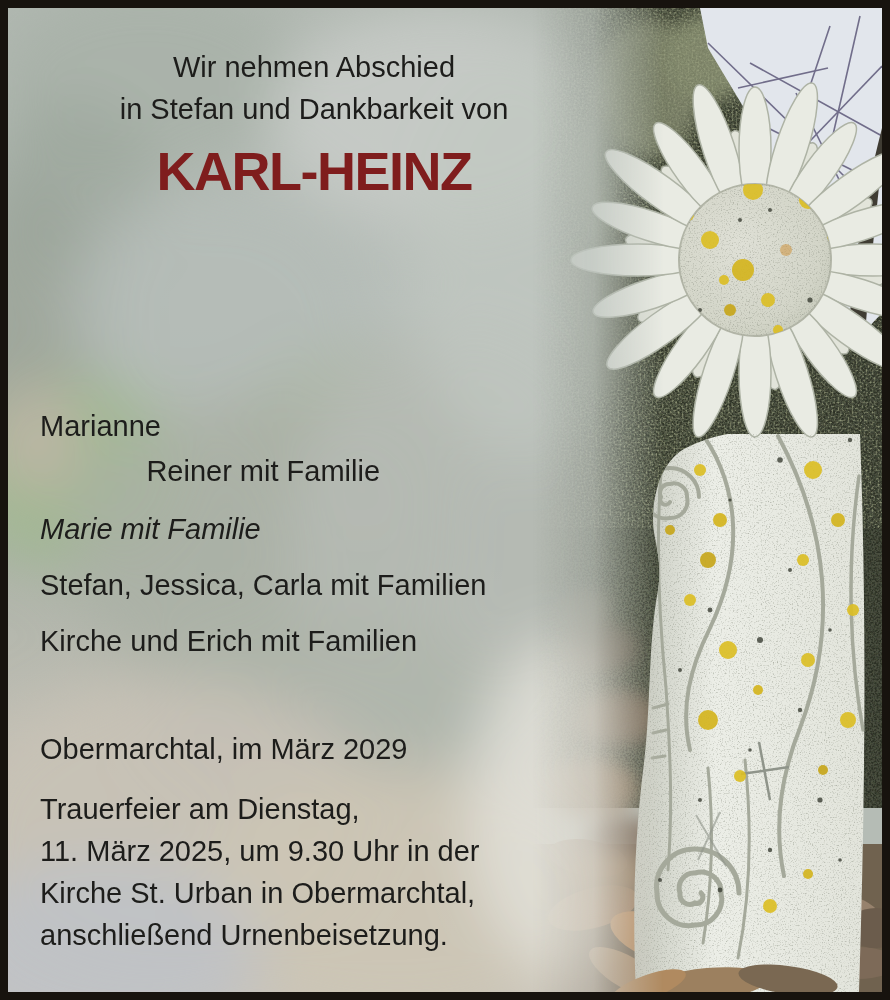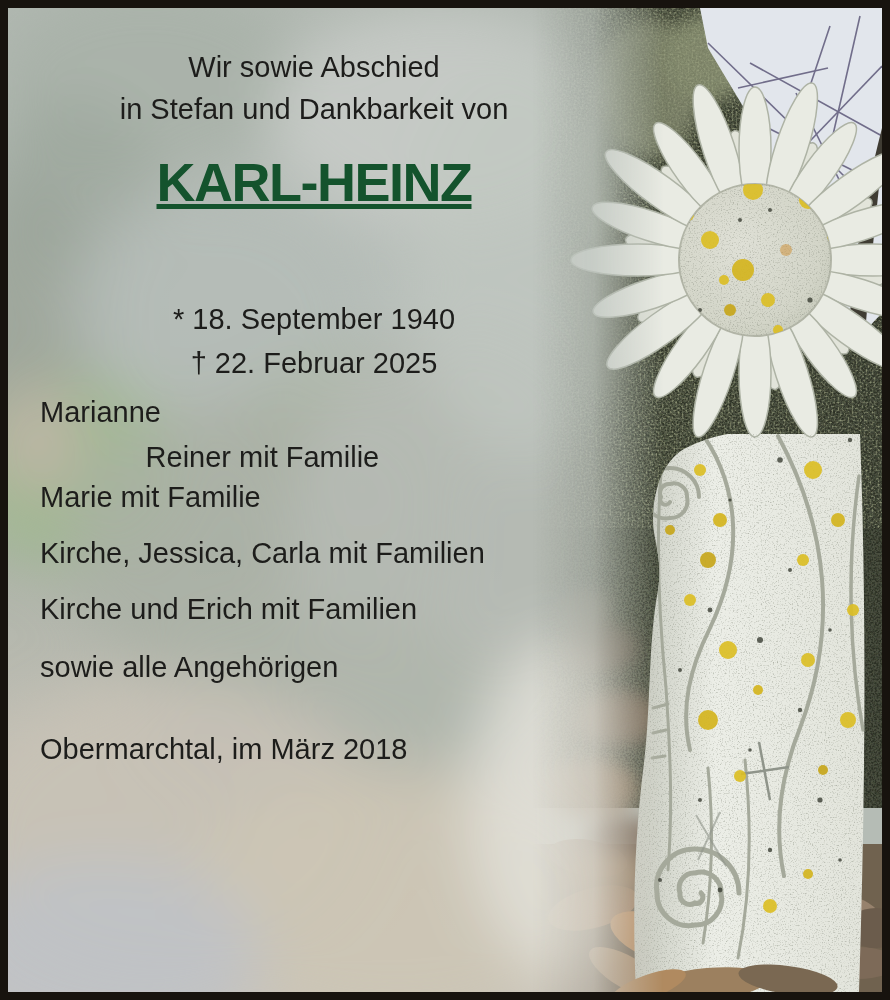--- a/index.html
+++ b/index.html
@@ -9,26 +9,26 @@
     box-sizing:border-box;
     border:8px solid #17130e;
     overflow:hidden;
     font-family:"Liberation Sans", sans-serif;
     background:#b5bcb5;
   }
   .bg{position:absolute;left:0;top:0;width:874px;height:984px;}
   .txt{position:absolute;color:#1d1d1b;}
   .center-col{left:0;width:612px;text-align:center;}
   .intro{top:38px;font-size:29px;line-height:42px;}
-  .name{top:134px;font-size:54px;line-height:81px;font-weight:bold;letter-spacing:-1.5px;color:#14532d;text-decoration:underline;}
+  .name{top:123px;font-size:54px;line-height:81px;font-weight:bold;letter-spacing:-1.5px;color:#7f1d1d;}
   .dates{top:289px;font-size:29px;line-height:44px;}
   .left-col{left:32px;text-align:left;}
-  .mourners{top:384px;font-size:29px;line-height:40px;}
+  .mourners{top:398px;font-size:29px;line-height:40px;}
   .mourners .m1{margin-top:5px;text-align:center;}
-  .mourners .m2{margin-top:0;}
+  .mourners .m2{margin-top:18px;font-style:italic;}
   .mourners .gap{margin-top:16px;}
   .mourners .gap2{margin-top:18px;}
   .placedate{top:721px;font-size:29px;line-height:40px;}
   .funeral{top:780px;font-size:29px;line-height:42px;}
 </style>
 </head>
 <body>
 
 <div class="frame">
 
@@ -302,38 +302,39 @@
         <ellipse cx="310" cy="710" rx="190" ry="110" fill="#aeb4a9" opacity="0.7"></ellipse>
         <ellipse cx="160" cy="820" rx="210" ry="150" fill="#c8c2b6" opacity="0.9"></ellipse>
         <ellipse cx="390" cy="890" rx="210" ry="130" fill="#ccc5b5" opacity="0.9"></ellipse>
         <ellipse cx="95" cy="945" rx="160" ry="95" fill="#bec2c8" opacity="0.8"></ellipse>
         <ellipse cx="560" cy="800" rx="100" ry="170" fill="#e6e4dd" opacity="0.75"></ellipse>
       </g>
     </g>
   </svg>
 
   <div class="txt center-col intro">
-    <div>Wir sowie Abschied</div>
+    <div>Wir nehmen Abschied</div>
     <div>in Stefan und Dankbarkeit von</div>
   </div>
 
   <div class="txt center-col name">
     <div>KARL-HEINZ</div>
   </div>
 
-  <div class="txt center-col dates">
-    <div>* 18. September 1940</div>
-    <div>† 22. Februar 2025</div>
-  </div>
 
   <div class="txt left-col mourners">
     <div>Marianne</div>
     <div class="m1">Reiner mit Familie</div>
     <div class="m2">Marie mit Familie</div>
-    <div class="gap">Kirche, Jessica, Carla mit Familien</div>
+    <div class="gap">Stefan, Jessica, Carla mit Familien</div>
     <div class="gap">Kirche und Erich mit Familien</div>
-    <div class="gap2">sowie alle Angehörigen</div>
   </div>
 
-  <div class="txt left-col placedate">Obermarchtal, im März 2018</div>
-
+  <div class="txt left-col placedate">Obermarchtal, im März 2029</div>
+
+  <div class="txt left-col funeral">
+    <div>Trauerfeier am Dienstag,</div>
+    <div>11. März 2025, um 9.30 Uhr in der</div>
+    <div>Kirche St. Urban in Obermarchtal,</div>
+    <div>anschließend Urnenbeisetzung.</div>
+  </div>
 
 </div>
 
 </body></html>

